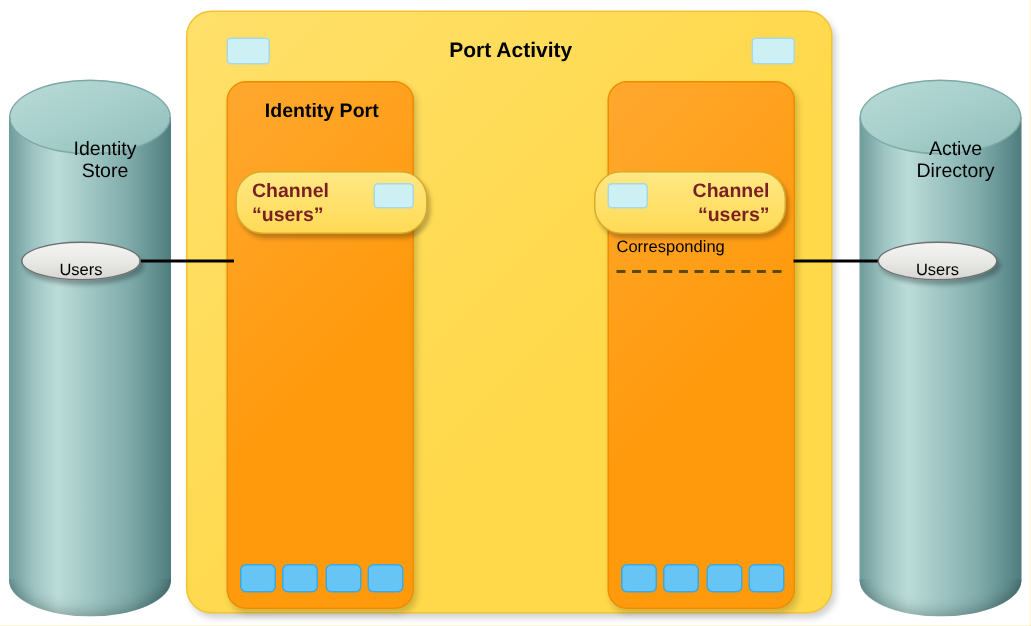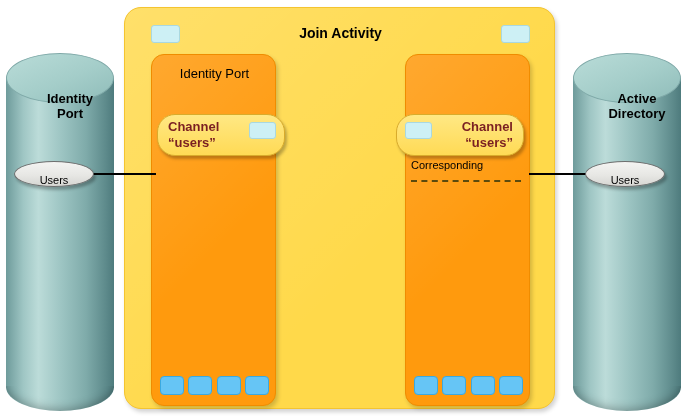--- a/index.html
+++ b/index.html
@@ -81,21 +81,21 @@
     background: linear-gradient(to bottom right, #b9dcd8 0%, #a4cdc9 55%, #8fbcb9 100%);
     border: 1px solid #7fa9a8;
     box-sizing: border-box;
   }
   .cyl-label {
     position: absolute;
     left: 0;
     width: 128px;
     text-align: center;
     font-size: 13px;
-    font-weight: bold;
+    font-weight: normal;
     color: #000000;
     line-height: 15px;
     z-index: 5;
   }
 
   
   .users-ellipse {
     position: absolute;
     width: 80px;
     height: 26px;
@@ -174,21 +174,21 @@
   #identity-port { left: 26px; }
   #ts-port       { left: 280px; }
 
   .port-title {
     position: absolute;
     left: 0;
     top: 11px;
     width: 125px;
     text-align: center;
     font-size: 13px;
-    font-weight: normal;
+    font-weight: bold;
     color: #000;
   }
 
   
   .channel-box {
     position: absolute;
     top: 106px;
     width: 128px;
     height: 42px;
     background: #ffe070;
@@ -269,21 +269,21 @@
 <body>
 
 <div id="canvas">
 
   <div class="cylinder" id="cyl-left" style="left:6px; top:53px;">
     <div class="cyl-body"></div>
     <div class="cyl-bottom"></div>
     <div class="cyl-bottom-shade"></div>
     <div class="cyl-top"></div>
     <div class="cyl-label" style="top:38px;">Identity</div>
-    <div class="cyl-label" style="top:53px;">Port</div>
+    <div class="cyl-label" style="top:53px;">Store</div>
   </div>
 
   <div class="users-ellipse" style="left:14px; top:161px;">
     <span>Users</span>
   </div>
 
   <div class="wire" style="left:93px; top:173px; width:63px;"></div>
 
   <div class="cylinder" id="cyl-right" style="left:573px; top:53px;">
     <div class="cyl-body"></div>
@@ -295,21 +295,21 @@
   </div>
 
   <div class="users-ellipse" style="left:585px; top:161px;">
     <span>Users</span>
   </div>
 
   <div class="wire" style="left:529px; top:173px; width:58px;"></div>
 
   <div id="join-activity">
 
-    <div id="join-title">Join Activity</div>
+    <div id="join-title">Port Activity</div>
 
     <div class="corner-tab" id="tab-left"></div>
     <div class="corner-tab" id="tab-right"></div>
 
     <div class="port-box" id="identity-port">
       <div class="port-title">Identity Port</div>
 
       <div class="chip-row">
         <div class="chip"></div>
         <div class="chip"></div>

